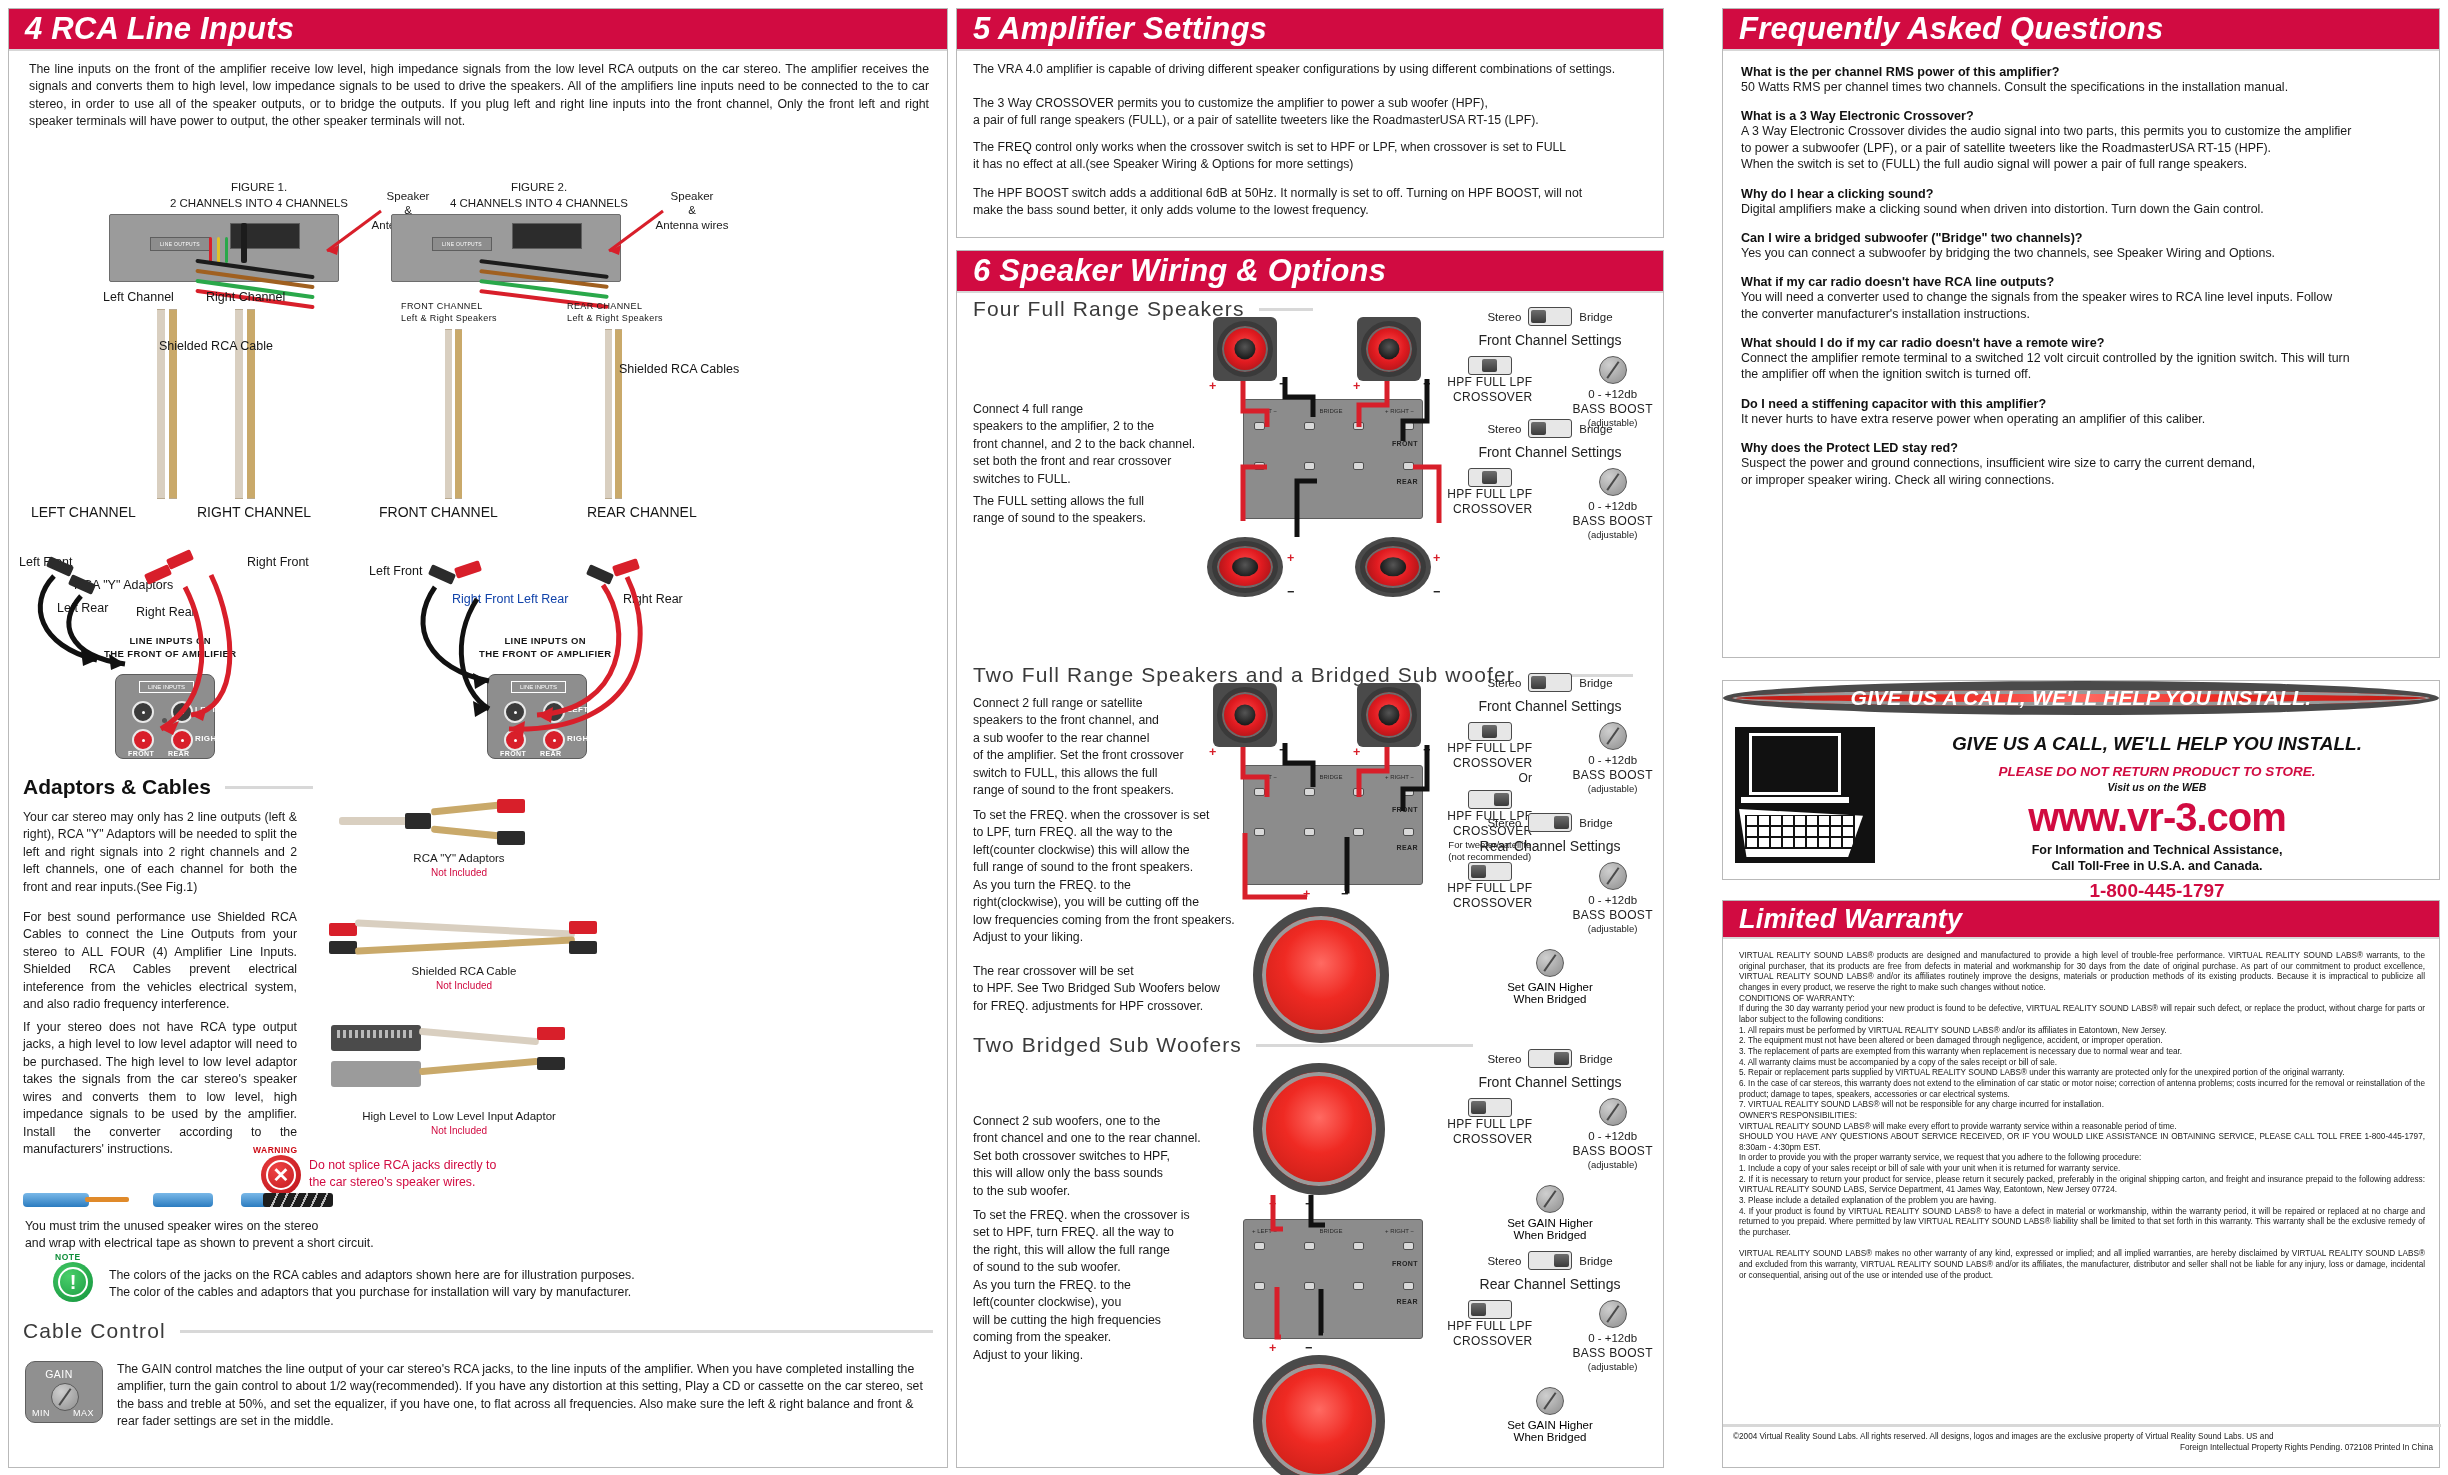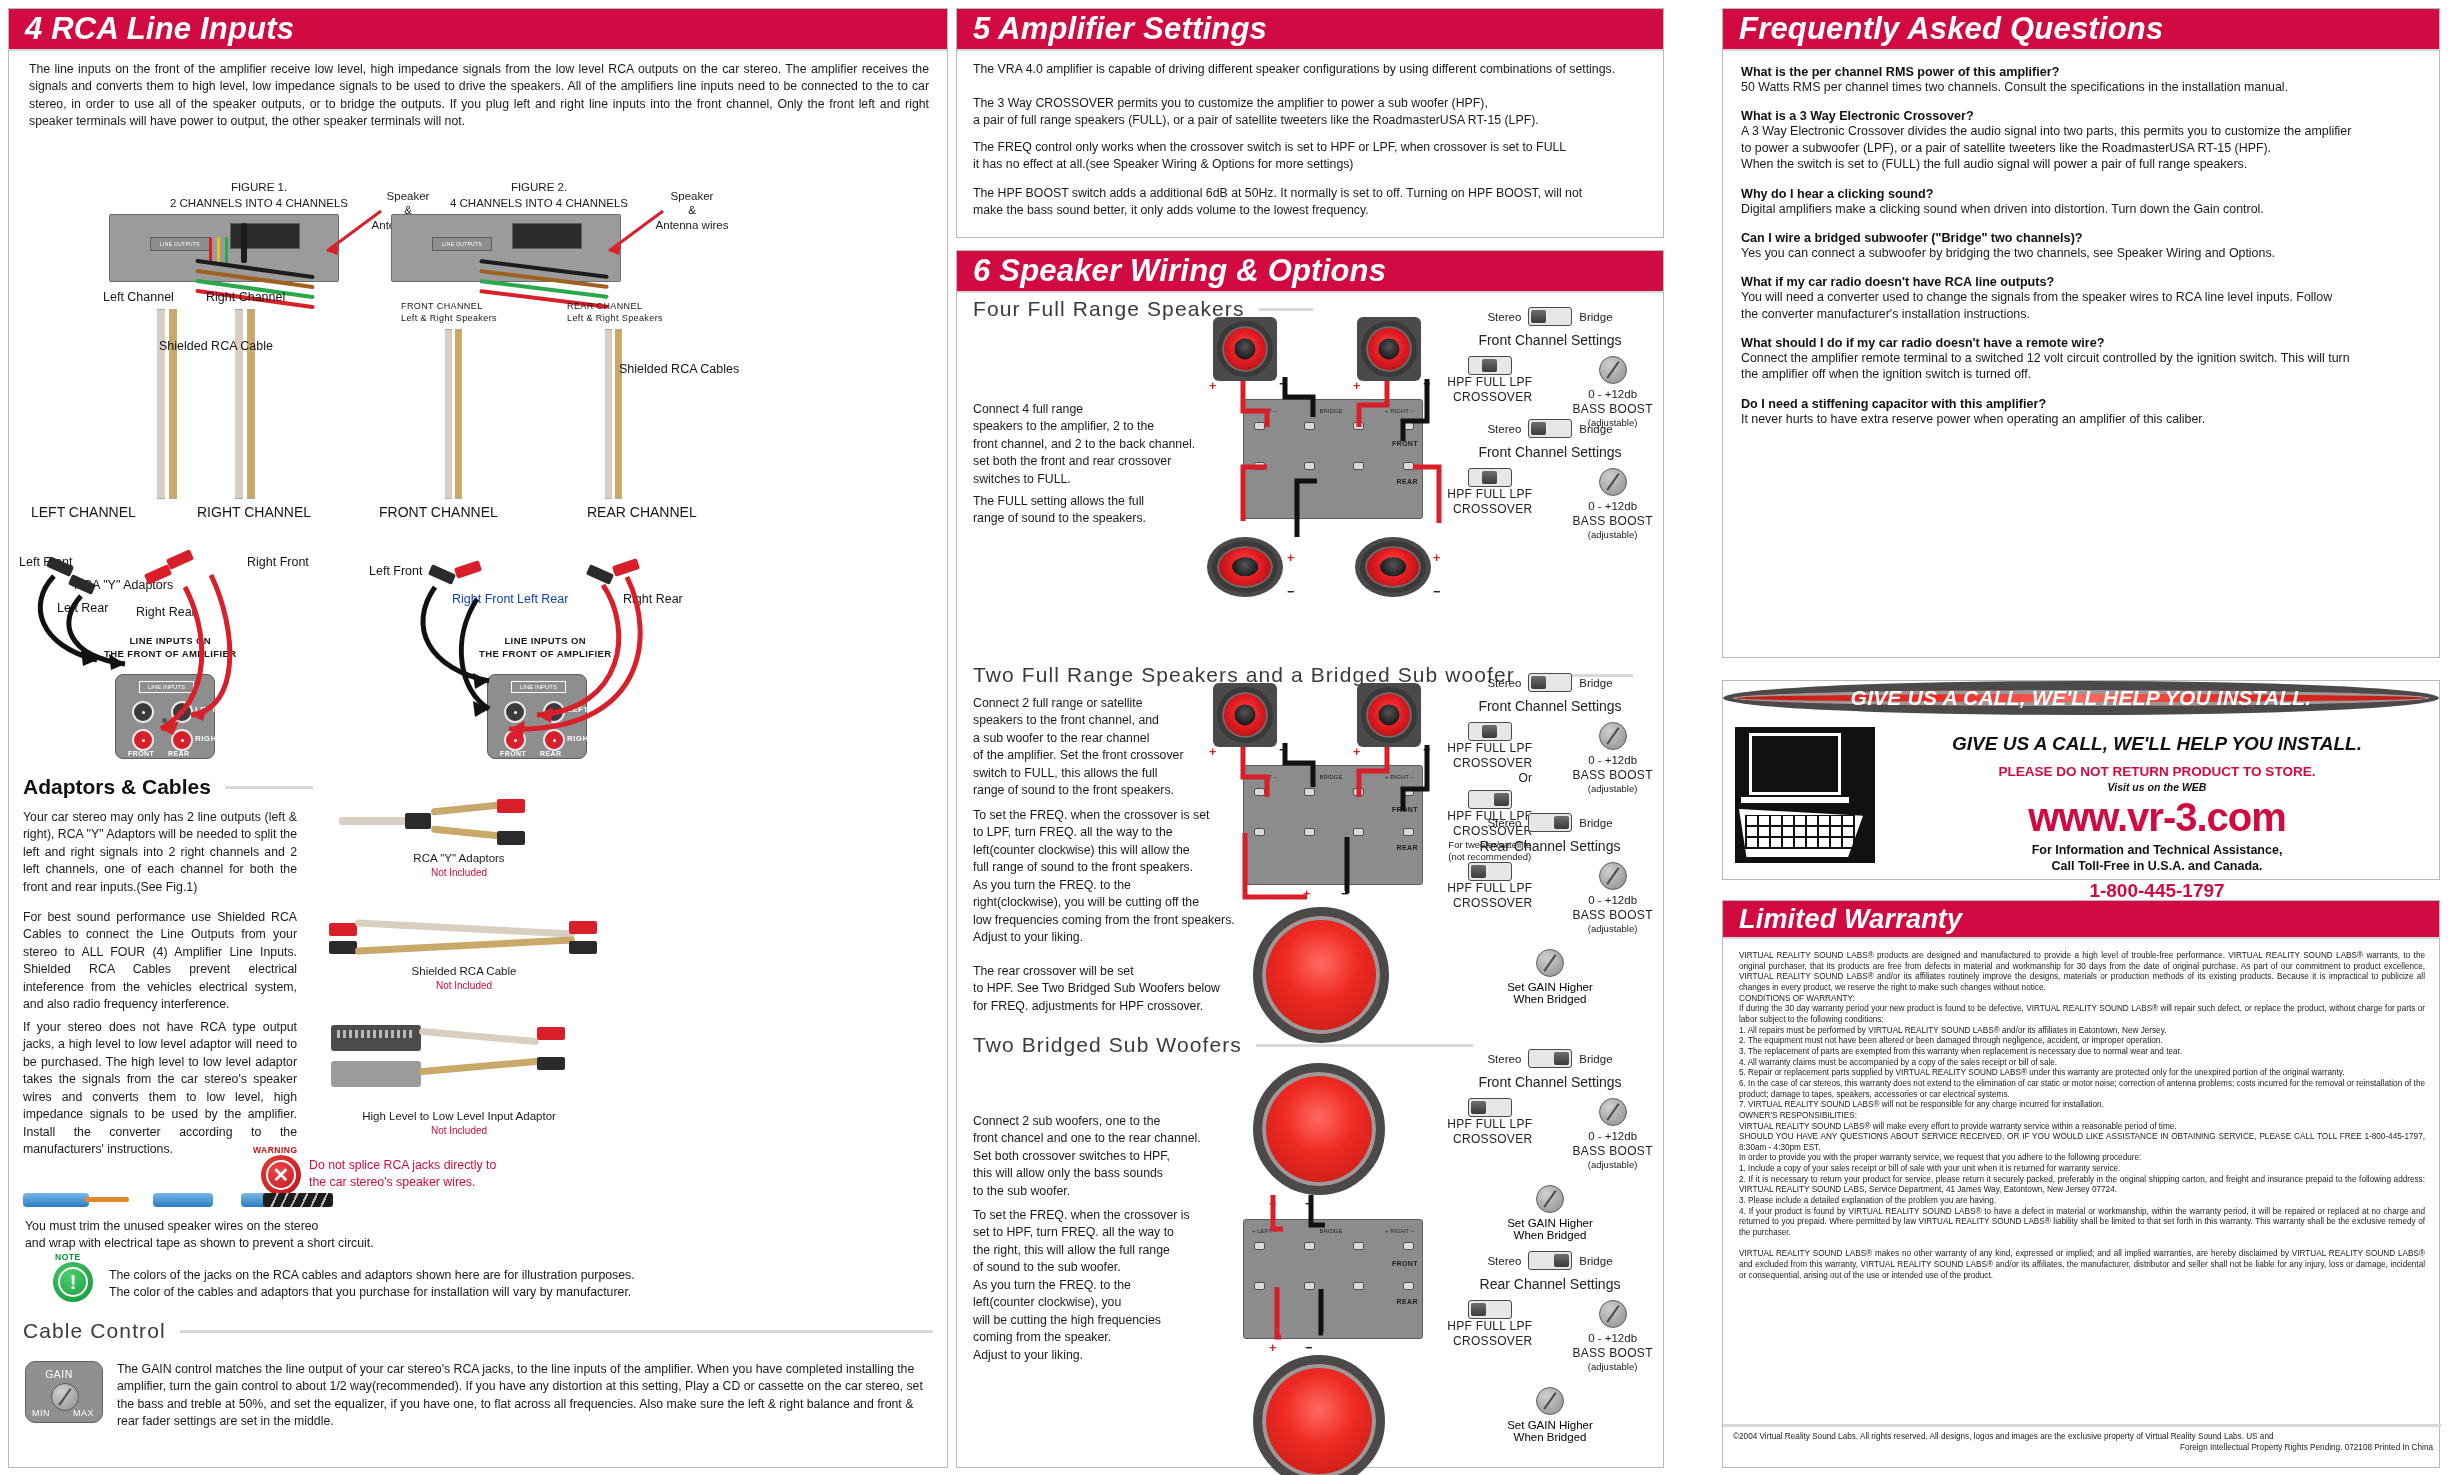--- a/index.html
+++ b/index.html
@@ -173,21 +173,21 @@
   .badge-arc.red { color:#cc0c16; }
 
   
   .faq-q { font-size: 12.6px; font-weight: bold; color:#111; margin-top: 14px; }
   .faq-a { font-size: 12.4px; color:#1a1a1a; line-height:1.32; }
   .faq-a:first-child { margin-top:0; }
 
   
   .call-wrap { position:absolute; text-align:center; }
   .call-l1 { font-size: 19px; font-weight:bold; font-style:italic; color:#111; }
-  .call-l2 { font-size: 13.5px; font-weight:bold; color:#D10B41; margin-top:9px;}
+  .call-l2 { font-size: 13.5px; font-weight:bold; font-style:italic; color:#D10B41; margin-top:9px;}
   .call-l3 { font-size: 10.5px; font-weight:bold; font-style:italic; color:#111; margin-top:2px;}
   .call-url { font-size: 40px; font-weight:bold; color:#D10B41; letter-spacing:-1px; margin-top:2px;}
   .call-l4 { font-size: 12.5px; font-weight:bold; color:#111; line-height:1.3; margin-top:2px;}
   .call-phone { font-size: 19px; font-weight:bold; color:#D10B41; margin-top:5px; }
 
   .kbd-art { position:absolute; background:#111; }
   .kbd-art .mon { position:absolute; border:3px solid #fff; background:#111; }
   .kbd-art .kb { position:absolute; background:#fff; }
 
   .footer {
@@ -891,20 +891,25 @@
 the converter manufacturer's installation instructions.</div>
       </div>
       <div>
         <div class="faq-q">What should I do if my car radio doesn't have a remote wire?</div>
         <div class="faq-a" style="white-space:pre-line;">Connect the amplifier remote terminal to a switched 12 volt circuit controlled by the ignition switch. This will turn
 the amplifier off when the ignition switch is turned off.</div>
       </div>
       <div>
         <div class="faq-q">Do I need a stiffening capacitor with this amplifier?</div>
         <div class="faq-a" style="white-space:pre-line;">It never hurts to have extra reserve power when operating an amplifier of this caliber.</div>
+      </div>
+      <div>
+        <div class="faq-q">Why does the Protect LED stay red?</div>
+        <div class="faq-a" style="white-space:pre-line;">Suspect the power and ground connections, insufficient wire size to carry the current demand,
+or improper speaker wiring. Check all wiring connections.</div>
       </div>
     </div>
   </div>
 
   <div class="panel" style="left:1722px; top:680px; width:718px; height:200px;">
     <div class="bar sub bar-shadow" style="position:absolute; left:0; top:0; right:0; font-size:21px; height:34px;">GIVE US A CALL, WE'LL HELP YOU INSTALL.</div>
 
     <div class="kbd-art" style="left:12px; top:46px; width:140px; height:136px;">
       <div class="mon" style="left:14px; top:6px; width:92px; height:62px;"></div>
       <div style="position:absolute; left:6px; top:70px; width:108px; height:6px; background:#fff;"></div>

